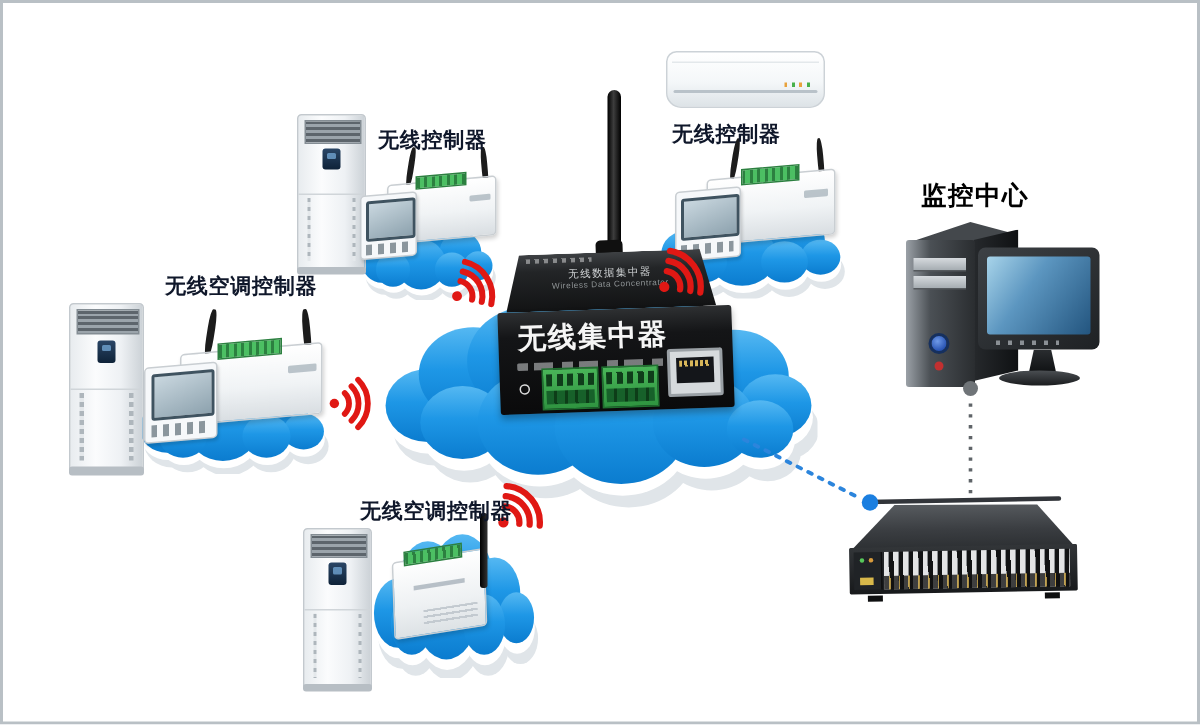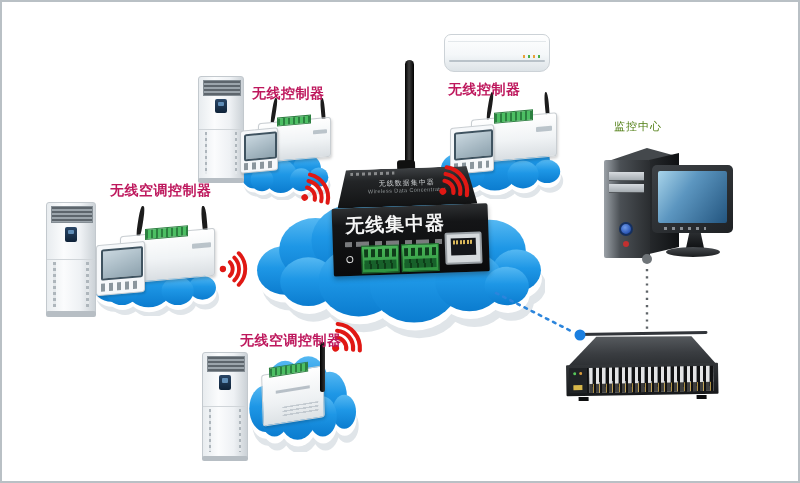--- a/index.html
+++ b/index.html
@@ -1,23 +1,23 @@
 <!DOCTYPE html>
 <html><head>
 <meta charset="utf-8">
 <style>
   html,body{margin:0;padding:0;background:#fff;}
   .scene{position:relative;width:800px;height:483px;background:#ffffff;
          border:2px solid #b9c0c5;box-sizing:border-box;overflow:hidden;
          font-family:"Liberation Sans","DejaVu Sans",sans-serif;}
 
   
-  .lbl{position:absolute;color:#be185d;font-weight:bold;font-size:14px;
+  .lbl{position:absolute;color:#0f172a;font-weight:bold;font-size:14px;
        white-space:nowrap;letter-spacing:0.5px;z-index:40;}
-  .lbl.big{font-size:11px;font-weight:normal;color:#4d7c0f;letter-spacing:1px;}
+  .lbl.big{font-size:17px;font-weight:bold;color:#000000;letter-spacing:1px;}
 
   
   .ac{position:absolute;background:linear-gradient(90deg,#e8ecef 0%,#fbfcfd 35%,#eef1f4 70%,#ccd2d7 100%);
       border:1px solid #c3c9ce;border-radius:3px;z-index:3;}
   .ac .grill{position:absolute;top:3%;left:8%;width:84%;height:13%;
       background:repeating-linear-gradient(180deg,#5d656c 0 2px,#9ba4ab 2px 4px);
       border:1px solid #848d94;}
   .ac .disp{position:absolute;top:21%;left:37%;width:26%;height:14%;
       background:linear-gradient(180deg,#2a4666,#0e2238);border-radius:2px;}
   .ac .disp:after{content:"";position:absolute;left:25%;top:20%;width:50%;height:30%;

